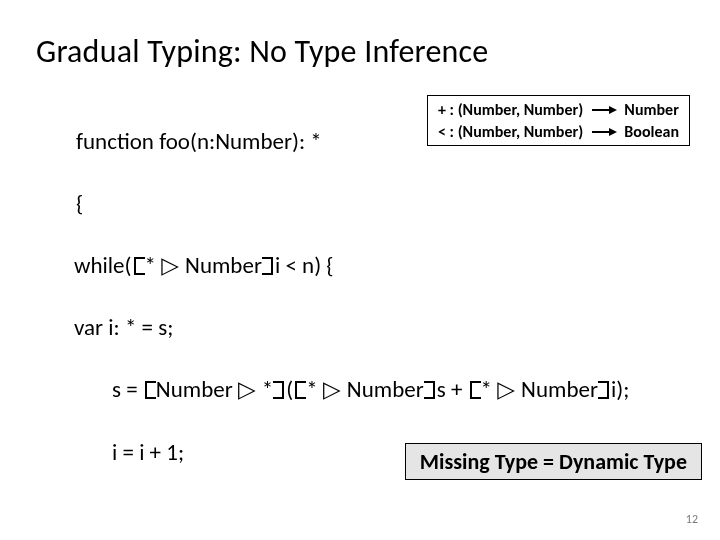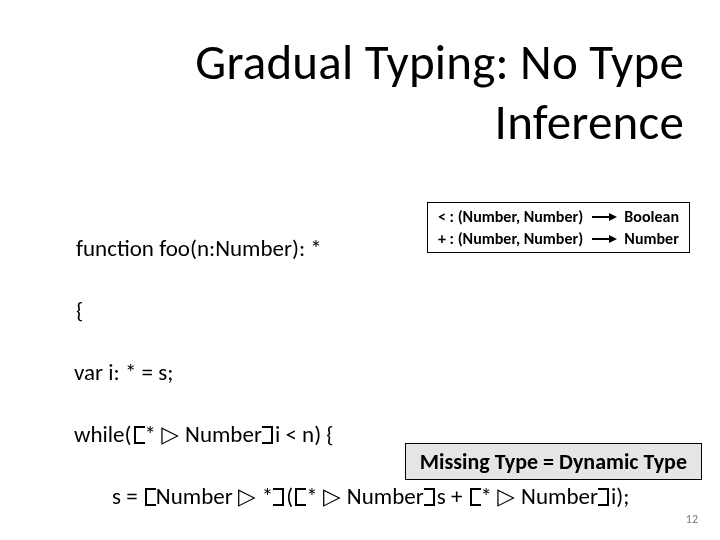--- a/index.html
+++ b/index.html
@@ -13,24 +13,24 @@
     overflow: hidden;
   }
   .slide {
     box-sizing: border-box;
     width: 720px;
     height: 540px;
     padding: 20px 36px 0 36px;
     position: relative;
   }
   .title {
-    font-size: 49px;
+    font-size: 32px;
     font-weight: 400;
-    text-align: right;
-    margin: 12px 0 50px 0;
+    text-align: left;
+    margin: 12px 0 24px 0;
     letter-spacing: 0.2px;
   }
   .body-area {
     position: relative;
   }
   .code {
     font-size: 23px;
     line-height: 1.35;
     font-family: Calibri, "Segoe UI", Arial, sans-serif;
     white-space: pre;
@@ -96,42 +96,42 @@
 <body>
 
 <div class="slide">
 
   <div class="title">Gradual Typing: No Type Inference</div>
 
   <div class="body-area">
 
     <div class="typebox">
       <div class="row">
+        <span>+ : (Number, Number)</span>
+        <svg class="arrow" width="26" height="10" viewBox="0 0 26 10">
+          <line x1="1" y1="5" x2="19" y2="5" stroke="#000" stroke-width="2"></line>
+          <polygon points="18,1 26,5 18,9" fill="#000"></polygon>
+        </svg>
+        <span>Number</span>
+      </div>
+      <div class="row">
         <span>&lt; : (Number, Number)</span>
         <svg class="arrow" width="26" height="10" viewBox="0 0 26 10">
           <line x1="1" y1="5" x2="19" y2="5" stroke="#000" stroke-width="2"></line>
           <polygon points="18,1 26,5 18,9" fill="#000"></polygon>
         </svg>
         <span>Boolean</span>
       </div>
-      <div class="row">
-        <span>+ : (Number, Number)</span>
-        <svg class="arrow" width="26" height="10" viewBox="0 0 26 10">
-          <line x1="1" y1="5" x2="19" y2="5" stroke="#000" stroke-width="2"></line>
-          <polygon points="18,1 26,5 18,9" fill="#000"></polygon>
-        </svg>
-        <span>Number</span>
-      </div>
     </div>
 
     <div class="code">
 <span class="line">function foo(n:Number): *</span>
 <span class="line">{</span>
+<span class="ind1"><span>while(</span><span class="cast-open"></span><span>* </span><span class="tri">▷</span><span> Number</span><span class="cast-close"></span><span>i &lt; n) {</span></span>
 <span class="ind1">var i: * = s;</span>
-<span class="ind1"><span>while(</span><span class="cast-open"></span><span>* </span><span class="tri">▷</span><span> Number</span><span class="cast-close"></span><span>i &lt; n) {</span></span>
 <span class="ind2"><span>s = </span><span class="cast-open"></span><span>Number </span><span class="tri">▷</span><span> *</span><span class="cast-close"></span><span>(</span><span class="cast-open"></span><span>* </span><span class="tri">▷</span><span> Number</span><span class="cast-close"></span><span>s + </span><span class="cast-open"></span><span>* </span><span class="tri">▷</span><span> Number</span><span class="cast-close"></span><span>i);</span></span>
 <span class="ind2">i = i + 1;</span>
 
 
 
     </div>
 
   </div>
 
   <div class="callout">Missing Type = Dynamic Type</div>

